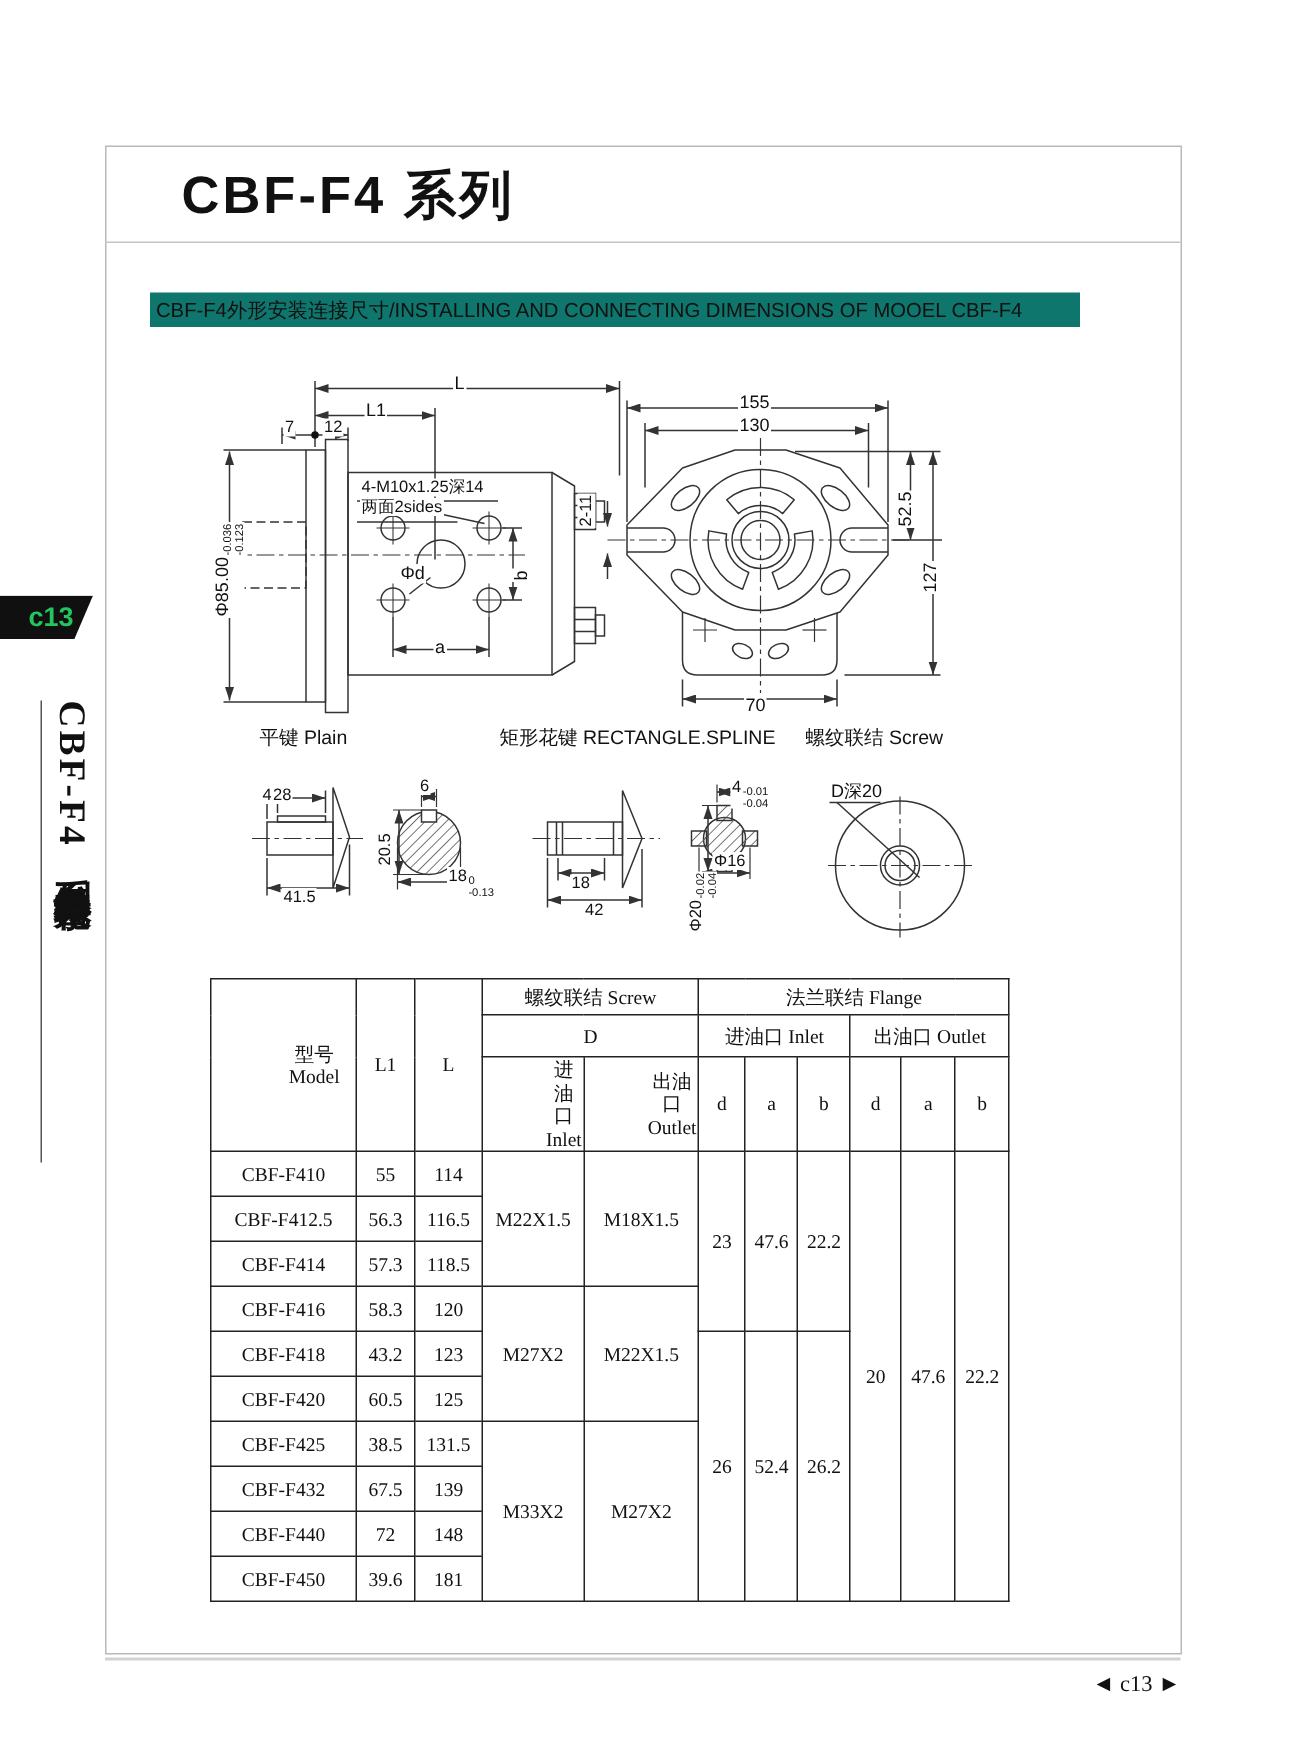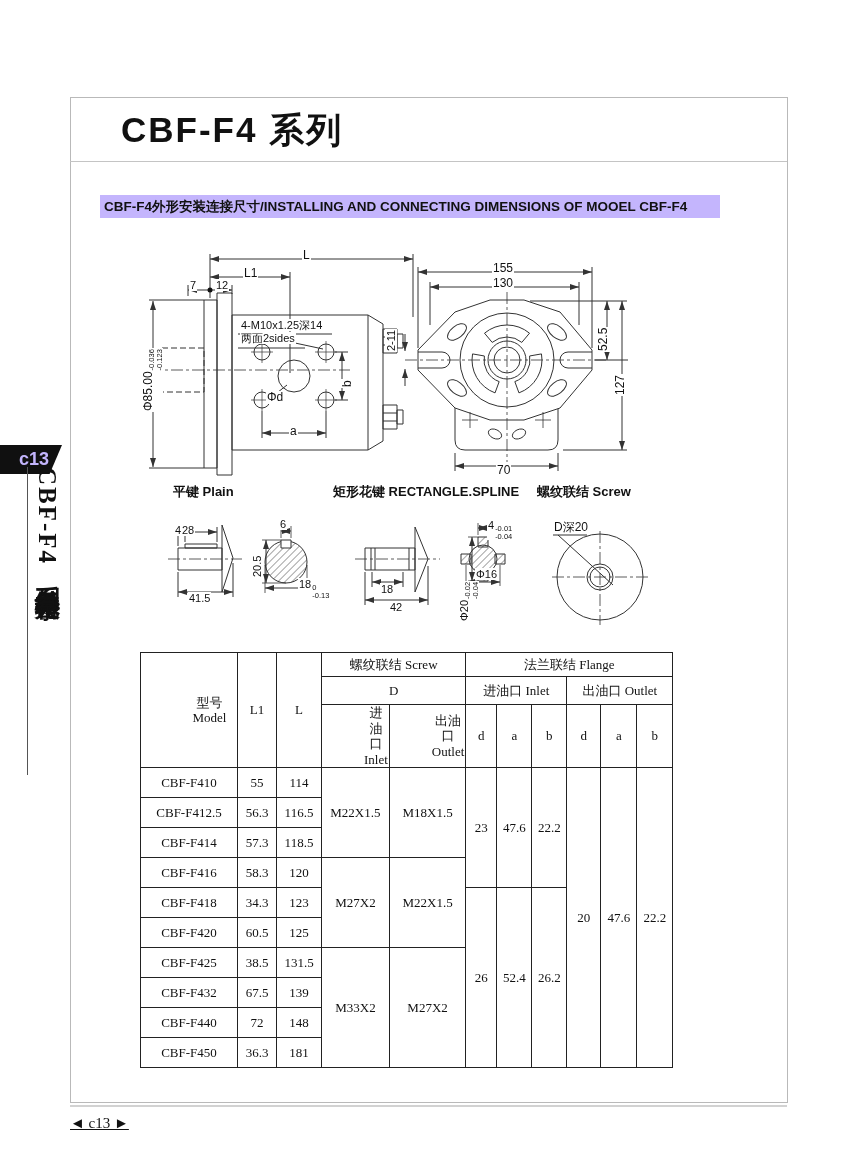--- a/index.html
+++ b/index.html
@@ -4,39 +4,39 @@
 <style>
   html,body{margin:0;padding:0;}
   body{width:860px;height:1167px;position:relative;background:#fff;
        font-family:"Liberation Sans","DejaVu Sans",sans-serif;color:#111;overflow:hidden;}
 
   
   .page-frame{position:absolute;left:70px;top:97px;width:716px;height:1004px;border:1px solid #b9b9b9;}
   .title-divider{position:absolute;left:70px;top:161px;width:717px;height:1px;background:#c4c4c4;}
   .bottom-bar{position:absolute;left:70px;top:1105px;width:717px;height:2px;background:#d2d2d2;}
   .page-title{position:absolute;left:121px;top:107px;font-size:35px;font-weight:bold;letter-spacing:2px;white-space:nowrap;}
-  .section-header{position:absolute;left:100px;top:195px;width:616px;height:23px;background:#c4b5fd;
-      font-size:13.5px;font-weight:bold;line-height:23px;padding-left:4px;white-space:nowrap;}
-  .footer{position:absolute;left:70px;top:1115px;width:717px;text-align:left;
-      font-family:"Liberation Serif","DejaVu Serif",serif;font-size:15px;text-decoration:underline;}
+  .section-header{position:absolute;left:100px;top:195px;width:616px;height:23px;background:#0f766e;
+      font-size:13.5px;font-weight:normal;line-height:23px;padding-left:4px;white-space:nowrap;}
+  .footer{position:absolute;left:70px;top:1115px;width:717px;text-align:right;
+      font-family:"Liberation Serif","DejaVu Serif",serif;font-size:15px;}
 
   
-  .side-tab{position:absolute;left:0;top:445px;width:62px;height:29px;background:#101010;color:#c4b5fd;
+  .side-tab{position:absolute;left:0;top:397px;width:62px;height:29px;background:#101010;color:#22c55e;
       font-size:18px;font-weight:bold;line-height:28px;text-align:right;padding-right:13px;box-sizing:border-box;
       clip-path:polygon(0 0,100% 0,80% 100%,0 100%);}
   .side-vtitle{position:absolute;left:27px;top:467px;height:308px;border-left:1px solid #555;padding-left:3px;
       writing-mode:vertical-rl;text-orientation:mixed;font-family:"Liberation Serif","DejaVu Serif",serif;
       font-size:25px;font-weight:bold;letter-spacing:2px;}
 
   
   svg{position:absolute;}
   svg line,svg path,svg rect,svg circle,svg ellipse,svg polygon,svg polyline{vector-effect:non-scaling-stroke;}
   .dim{position:absolute;font-size:12px;line-height:13px;background:#fff;padding:0 1px;white-space:nowrap;}
   .dim.sm{font-size:11px;line-height:12px;}
-  .dim.lbl{font-size:13px;background:transparent;font-weight:bold;}
+  .dim.lbl{font-size:13px;background:transparent;}
   .rot{transform-origin:0 0;transform:rotate(-90deg);}
   .tol{display:inline-flex;flex-direction:column;vertical-align:-2px;font-size:7.5px;line-height:7.5px;margin-left:1px;font-style:normal;}
   .tol span{display:block;}
 
   
   .dim-table{position:absolute;left:140px;top:652px;border-collapse:collapse;
       font-family:"Liberation Serif","DejaVu Serif",serif;font-size:13px;color:#111;table-layout:fixed;}
   .dim-table th,.dim-table td{border:1px solid #222;text-align:center;vertical-align:middle;font-weight:normal;padding:0 1px;}
   .dim-table thead tr.h1{height:24px;} .dim-table thead tr.h2{height:28px;} .dim-table thead tr.h3{height:52px;}
   .dim-table tbody tr{height:30px;}
@@ -272,21 +272,21 @@
 <span class="dim sm" style="left:189px;top:279px">7</span>
 <span class="dim sm" style="left:215px;top:279px">12</span>
 <span class="dim rot" style="left:142px;top:412px">
   <span>Φ85.00</span><span class="tol">
       <span>-0.036</span>
       <span>-0.123</span>
     </span>
 </span>
 <span class="dim sm" style="left:240px;top:319px">4-M10x1.25深14</span>
 <span class="dim sm" style="left:240px;top:332px">两面2sides</span>
-<span class="dim" style="left:266px;top:391px">Φd</span>
+<span class="dim" style="left:266px;top:376px">Φd</span>
 <span class="dim" style="left:289px;top:425px">a</span>
 <span class="dim rot" style="left:341px;top:388px">b</span>
 <span class="dim rot sm" style="left:385px;top:352px">2-11</span>
 
 <span class="dim" style="left:492px;top:262px">155</span>
 <span class="dim" style="left:492px;top:277px">130</span>
 <span class="dim rot" style="left:597px;top:352px">52.5</span>
 <span class="dim rot" style="left:614px;top:396px">127</span>
 <span class="dim" style="left:496px;top:464px">70</span>
 
@@ -396,21 +396,21 @@
     </tr>
     <tr>
       <td>CBF-F416</td>
       <td>58.3</td>
       <td>120</td>
       <td rowspan="3">M27X2</td>
       <td rowspan="3">M22X1.5</td>
     </tr>
     <tr>
       <td>CBF-F418</td>
-      <td>34.3</td>
+      <td>43.2</td>
       <td>123</td>
       <td rowspan="6">26</td>
       <td rowspan="6">52.4</td>
       <td rowspan="6">26.2</td>
     </tr>
     <tr>
       <td>CBF-F420</td>
       <td>60.5</td>
       <td>125</td>
     </tr>
@@ -426,17 +426,17 @@
       <td>67.5</td>
       <td>139</td>
     </tr>
     <tr>
       <td>CBF-F440</td>
       <td>72</td>
       <td>148</td>
     </tr>
     <tr>
       <td>CBF-F450</td>
-      <td>36.3</td>
+      <td>39.6</td>
       <td>181</td>
     </tr>
   </tbody>
 </table>
 
 </body></html>

